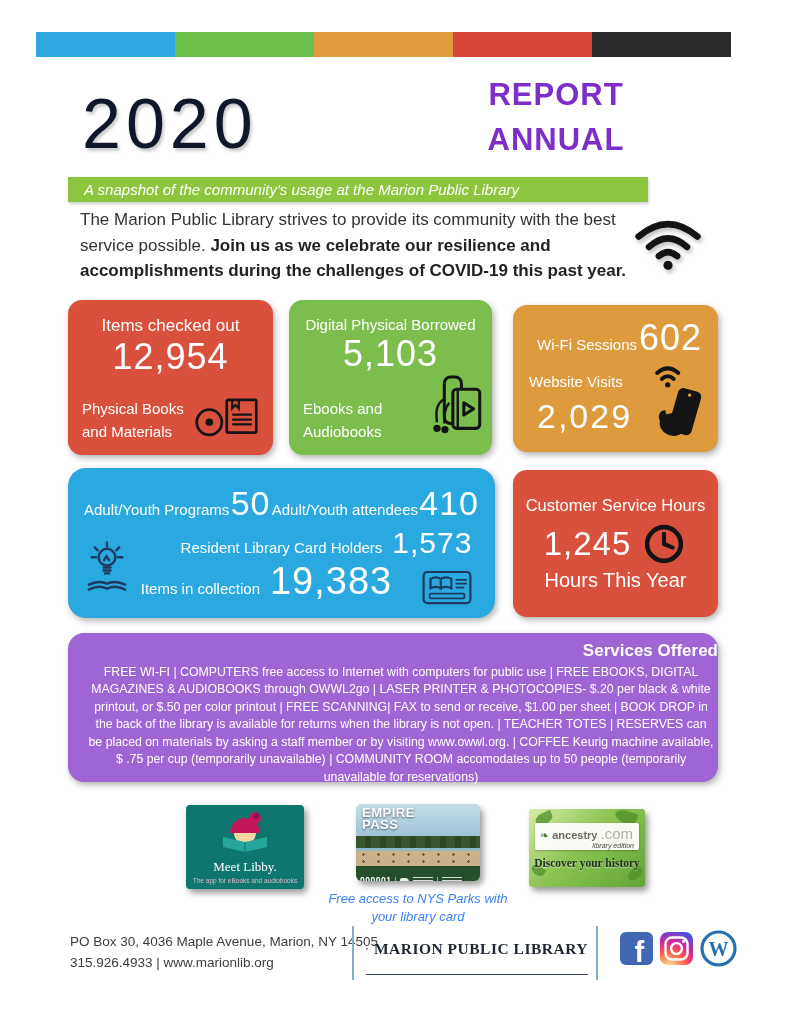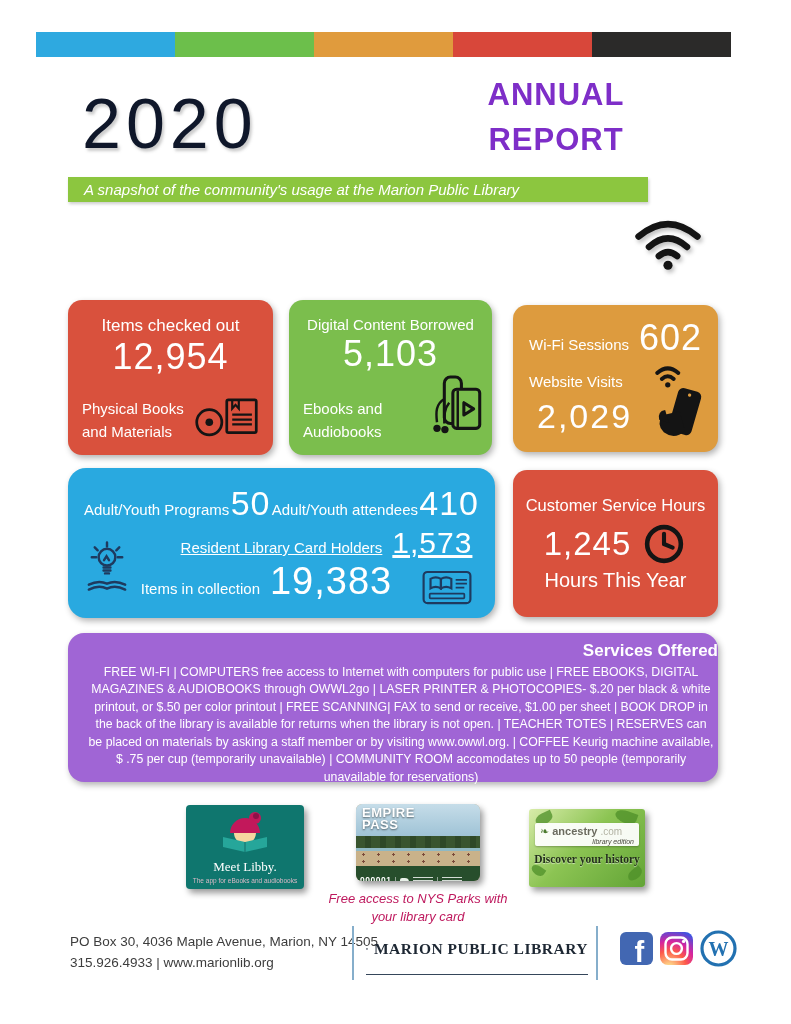--- a/index.html
+++ b/index.html
@@ -33,31 +33,31 @@
   .card-orange{left:513px;top:305px;width:205px;height:147px;background:#DD9B3E;}
   .card-blue{left:68px;top:468px;width:427px;height:150px;background:#29A9E0;border-radius:18px;}
   .card-red2{left:513px;top:470px;width:205px;height:147px;background:#D9513D;}
   .card-purple{left:68px;top:633px;width:650px;height:149px;background:#A065D5;border-radius:16px;}
 
   .c-label{font-size:16px;text-align:center;margin-top:16px;}
   .c-value{font-size:36px;text-align:center;letter-spacing:1px;}
   .c-bottom{position:absolute;left:14px;right:8px;bottom:12px;display:flex;align-items:flex-end;justify-content:space-between;}
   .c-sub{font-size:15px;line-height:1.55;max-width:112px;}
 
-  .o-row1{display:flex;justify-content:space-between;align-items:baseline;padding:12px 16px 0 16px;}
+  .o-row1{display:flex;justify-content:space-between;align-items:baseline;padding:12px 16px 0 24px;}
   .o-label{font-size:15px;}
   .o-num1{font-size:36px;letter-spacing:1px;}
   .o-label2{font-size:15px;margin:14px 0 0 16px;}
   .o-num2{position:absolute;left:24px;top:92px;font-size:34px;letter-spacing:2px;}
   .o-icon{position:absolute;right:8px;top:52px;}
 
   .b-row1{position:absolute;left:16px;right:16px;top:16px;display:flex;align-items:baseline;justify-content:space-between;}
   .b-row1 .lbl, .b-row2 .lbl, .b-row3 .lbl{font-size:15px;}
   .v34{font-size:34px;letter-spacing:1px;} .v30{font-size:30px;letter-spacing:1px;} .v38{font-size:38px;letter-spacing:1px;}
-  .b-row2{position:absolute;left:90px;right:0;top:58px;display:flex;align-items:baseline;justify-content:center;gap:10px;text-decoration:underline;}
+  .b-row2{position:absolute;left:90px;right:0;top:58px;display:flex;align-items:baseline;justify-content:center;gap:10px;}
   .b-row3{position:absolute;left:60px;right:90px;top:92px;display:flex;align-items:baseline;justify-content:center;gap:10px;}
   .bulb-icon{position:absolute;left:12px;top:66px;}
   .libcard-icon{position:absolute;right:22px;top:100px;}
 
   .r2-label{font-size:16.5px;text-align:center;margin-top:26px;}
   .r2-mid{display:flex;align-items:center;justify-content:center;gap:10px;margin-top:6px;}
   .r2-value{font-size:33px;letter-spacing:1px;}
   .r2-sub{font-size:20px;text-align:center;margin-top:2px;}
 
   .p-title{font-size:17px;font-weight:bold;text-align:right;margin-top:8px;}
@@ -85,27 +85,27 @@
             letter-spacing:.5px;text-shadow:0 1px 2px rgba(0,0,0,.55);}
 
   .ancestry{left:529px;top:809px;width:116px;height:78px;border-radius:3px;
             background:linear-gradient(135deg,#d8eca9,#8cc453 45%,#62a436);}
   .leafdot{position:absolute;border-radius:50% 0 50% 50%;background:#4e8f28;opacity:.75;}
   .anc-box{position:relative;margin:14px 6px 0 6px;background:rgba(255,255,255,.94);border-radius:2px;
            padding:2px 5px 1px 5px;box-shadow:0 1px 2px rgba(0,0,0,.25);}
   .anc-brandline{display:flex;align-items:baseline;gap:3px;}
   .anc-leaf{color:#4c7a2e;font-size:11px;}
   .anc-brand{font-weight:bold;font-size:11px;color:#6b6b5f;}
-  .anc-suffix{font-size:10px;color:#b3b3a3;text-align:center;}
+  .anc-suffix{font-size:15px;color:#b3b3a3;text-align:center;}
   .anc-edition{font-style:italic;font-size:7px;color:#4a4a3f;text-align:right;}
   .anc-tagline{position:relative;font-family:"Liberation Serif",serif;font-weight:bold;font-size:11.5px;
                color:#23301a;text-align:center;margin-top:7px;text-shadow:0 1px 1px rgba(255,255,255,.6);}
 
   .parks-caption{position:absolute;left:318px;top:890px;width:200px;text-align:center;
-                 font-style:italic;font-size:13px;line-height:1.35;color:#be185d;}
+                 font-style:italic;font-size:13px;line-height:1.35;color:#3b82f6;}
 
   
   .addr{position:absolute;left:70px;top:932px;font-size:13.5px;line-height:1.55;color:#3d3d3d;}
   .fdiv{position:absolute;width:2px;height:54px;background:#86AECB;top:926px;}
   .fdiv1{left:352px;} .fdiv2{left:596px;}
   .liblogo{position:absolute;left:366px;top:927px;width:222px;display:flex;align-items:center;gap:6px;
            border-bottom:1.5px solid #35465a;padding-bottom:3px;}
   .libname{font-family:"Liberation Serif",serif;font-weight:bold;font-size:15.5px;letter-spacing:.5px;color:#1d2733;white-space:nowrap;}
   .soc{position:absolute;top:932px;}
   .fb{left:620px;width:33px;height:33px;border-radius:6px;background:#4267B2;overflow:hidden;}
@@ -121,25 +121,26 @@
   <div class="topbar">
     <div class="seg-blue"></div>
     <div class="seg-green"></div>
     <div class="seg-orange"></div>
     <div class="seg-red"></div>
     <div class="seg-black"></div>
   </div>
 
   <div class="year">2020</div>
   <div class="report-title">
+    <div>REPORT</div>
     <div>ANNUAL</div>
-    <div>REPORT</div>
   </div>
   <div class="banner">A snapshot of the community's usage at the Marion Public Library</div>
 
+  <div class="intro"><span>The Marion Public Library strives to provide its community with the best service possible.  </span><b>Join us as we celebrate our resilience and accomplishments during the challenges of COVID-19 this past year.</b></div>
   <div class="wifi-icon">
     <svg width="72" height="62" viewBox="0 0 110 88" fill="none" stroke="#141414" stroke-linecap="round">
       <path d="M10 34 Q55 -4 100 34" stroke-width="10"></path>
       <path d="M26 50 Q55 24 84 50" stroke-width="10"></path>
       <path d="M41 64 Q55 52 69 64" stroke-width="10"></path>
       <circle cx="55" cy="78" r="7" fill="#141414" stroke="none"></circle>
     </svg>
   </div>
 
   <div class="card card-red1">
@@ -151,21 +152,21 @@
         <circle cx="28" cy="54" r="23"></circle>
           <circle cx="28" cy="54" r="7" fill="#141414" stroke="none"></circle>
         <rect x="60" y="13" width="54" height="60" rx="3"></rect>
         <path d="M70 13 v16 l6 -7 l6 7 v-16" stroke-width="4"></path>
         <path d="M70 40 h36 M70 49 h36 M70 58 h36" stroke-width="4"></path>
       </svg>
     </div>
   </div>
 
   <div class="card card-green">
-    <div class="c-label" style="font-size:15px;">Digital Content Borrowed</div>
+    <div class="c-label" style="font-size:15px;">Digital Physical Borrowed</div>
     <div class="c-value">5,103</div>
     <div class="c-bottom">
       <div class="c-sub" style="max-width:96px;">Ebooks and Audiobooks</div>
       <svg width="58" height="72" viewBox="0 0 95 110" fill="none" stroke="#141414" stroke-width="5">
         <rect x="30" y="6" width="28" height="76" rx="10"></rect>
         <rect x="44" y="26" width="44" height="64" rx="6" fill="#7BBE4D"></rect>
         <path d="M52 28 v60" stroke-width="4"></path>
         <polygon points="62,48 62,68 78,58" stroke-linejoin="round"></polygon>
         <path d="M30 42 C 16 50, 16 64, 18 80" stroke-width="4"></path>
         <path d="M38 48 C 30 58, 30 68, 30 82" stroke-width="4"></path>

